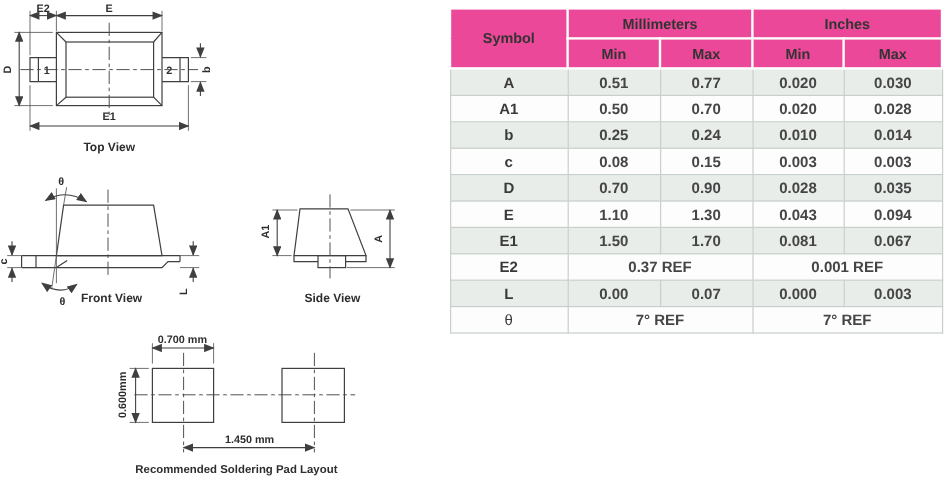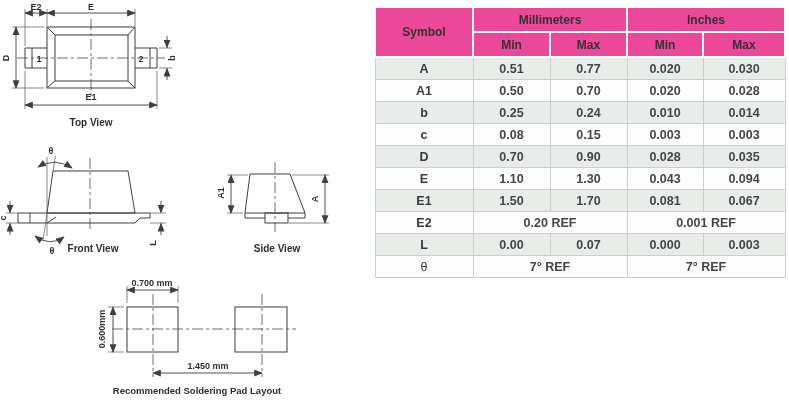--- a/index.html
+++ b/index.html
@@ -227,21 +227,21 @@
       </tr>
       <tr class="stripe">
         <td class="sym">E1</td>
         <td>1.50</td>
         <td>1.70</td>
         <td>0.081</td>
         <td>0.067</td>
       </tr>
       <tr>
         <td class="sym">E2</td>
-        <td colspan="2">0.20 REF</td>
+        <td colspan="2">0.37 REF</td>
         <td colspan="2">0.001 REF</td>
       </tr>
       <tr class="stripe">
         <td class="sym">L</td>
         <td>0.00</td>
         <td>0.07</td>
         <td>0.000</td>
         <td>0.003</td>
       </tr>
       <tr>

